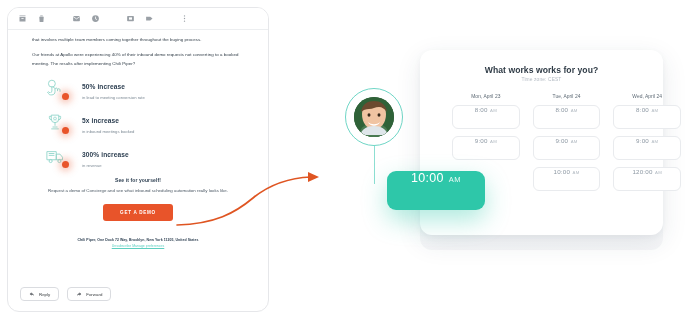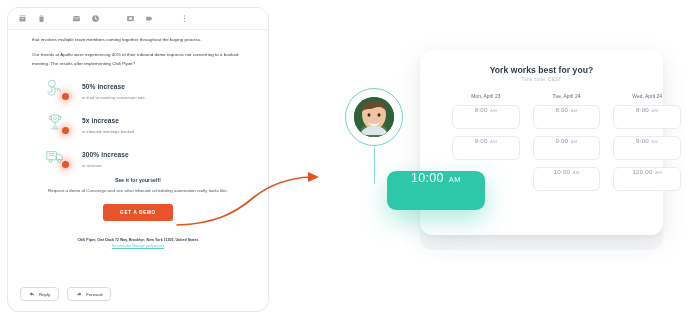--- a/index.html
+++ b/index.html
@@ -296,21 +296,21 @@
         <path d="M14 25c3 3 9 3 12 0-2 5-10 5-12 0z" fill="#ffffff"></path>
         <path d="M6 38c2-6 7-9 14-9s12 3 14 9z" fill="#dfe6ea"></path>
       </svg>
     </div>
     <div id="avatar-line"></div>
   </div>
 
   <div id="sched-wrap">
     <div id="sched-shadow"></div>
     <div id="sched-card">
-      <div id="sched-title">York works best for you?</div>
+      <div id="sched-title">What works works for you?</div>
       <div id="sched-tz">Time zone: CEST</div>
 
       <div id="sched-grid">
 
         <div class="day-col">
           <div class="day-head">Mon, April 23</div>
           <div class="slot">
             <span class="t">8:00</span>
             <span class="m">AM</span>
           </div>

